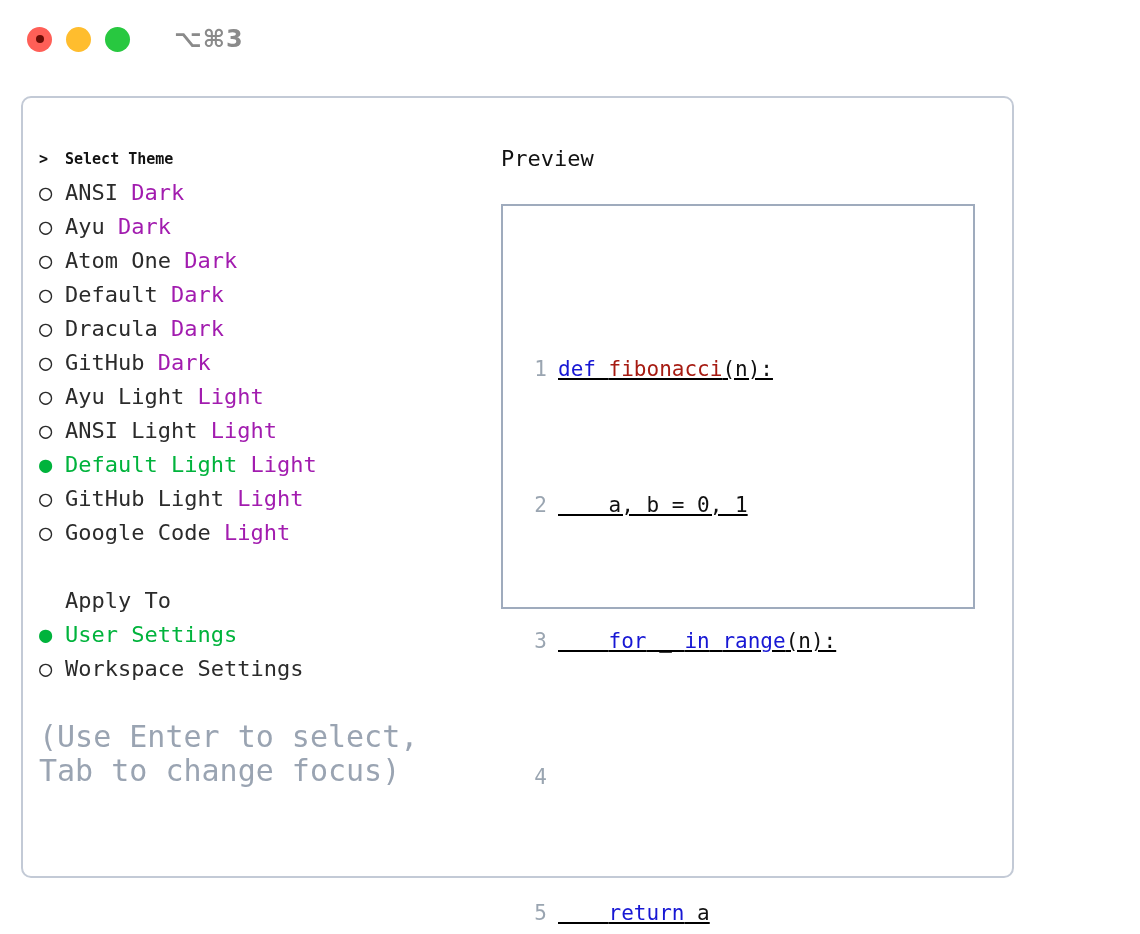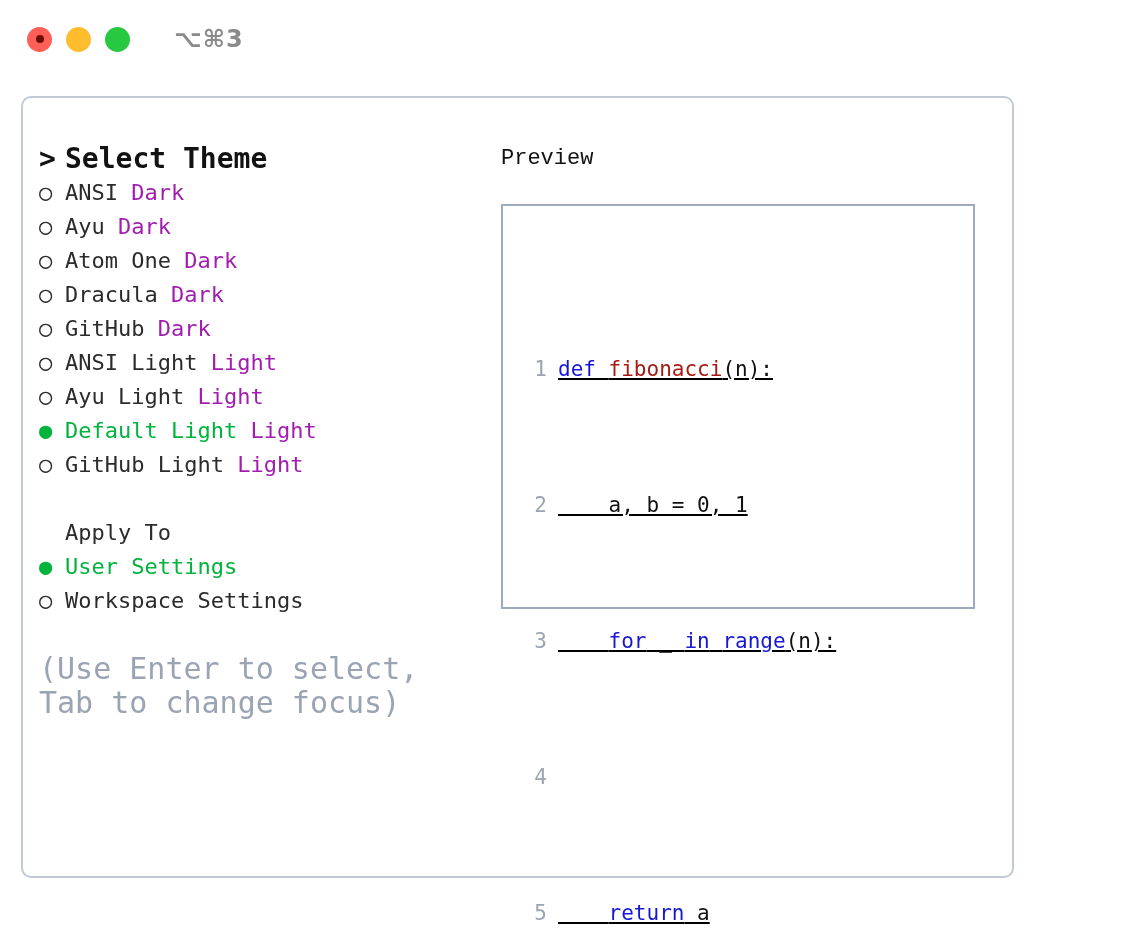--- a/index.html
+++ b/index.html
@@ -95,21 +95,21 @@
   .row {
     height: 34px;
     line-height: 34px;
     font-size: 22px;
     white-space: nowrap;
     color: #2b2b2b;
   }
 
   .header-row {
     font-weight: bold;
-    font-size: 28px;
+    font-size: 15px;
     color: #121212;
   }
   .header-row .caret {
     display: inline-block;
     width: 26px;
   }
 
   .bullet {
     display: inline-block;
     width: 26px;
@@ -147,21 +147,20 @@
     position: absolute;
     left: 478px;
     top: 44px;
     width: 500px;
   }
   .preview-title {
     font-size: 22px;
     color: #121212;
     height: 34px;
     line-height: 34px;
-    font-family: Liberation Mono, monospace;
   }
   .preview-box {
     margin-top: 28px;
     width: 474px;
     height: 405px;
     box-sizing: border-box;
     border: 2px solid #9fabbd;
     background: #ffffff;
     position: relative;
   }
@@ -221,45 +220,51 @@
         </div>
 
         <div class="row">
           <span class="bullet">○</span><span class="label">Ayu</span><span class="tag">&nbsp;<span>Dark</span></span>
         </div>
 
         <div class="row">
           <span class="bullet">○</span><span class="label">Atom One</span><span class="tag">&nbsp;<span>Dark</span></span>
         </div>
 
+        <div class="row">
+          <span class="bullet">○</span><span class="label">Default</span><span class="tag">&nbsp;<span>Dark</span></span>
+        </div>
 
         <div class="row">
           <span class="bullet">○</span><span class="label">Dracula</span><span class="tag">&nbsp;<span>Dark</span></span>
         </div>
 
         <div class="row">
           <span class="bullet">○</span><span class="label">GitHub</span><span class="tag">&nbsp;<span>Dark</span></span>
         </div>
 
         <div class="row">
+          <span class="bullet">○</span><span class="label">Ayu Light</span><span class="tag">&nbsp;<span>Light</span></span>
+        </div>
+
+        <div class="row">
           <span class="bullet">○</span><span class="label">ANSI Light</span><span class="tag">&nbsp;<span>Light</span></span>
-        </div>
-
-        <div class="row">
-          <span class="bullet">○</span><span class="label">Ayu Light</span><span class="tag">&nbsp;<span>Light</span></span>
         </div>
 
         <div class="row selected">
           <span class="bullet">●</span><span class="label">Default Light</span><span class="tag">&nbsp;<span>Light</span></span>
         </div>
 
         <div class="row">
           <span class="bullet">○</span><span class="label">GitHub Light</span><span class="tag">&nbsp;<span>Light</span></span>
         </div>
 
+        <div class="row">
+          <span class="bullet">○</span><span class="label">Google Code</span><span class="tag">&nbsp;<span>Light</span></span>
+        </div>
 
 
         <div class="spacer-block"></div>
 
         <div class="section-title">Apply To</div>
 
         <div class="row selected">
           <span class="bullet">●</span><span class="label">User Settings</span>
         </div>
 

